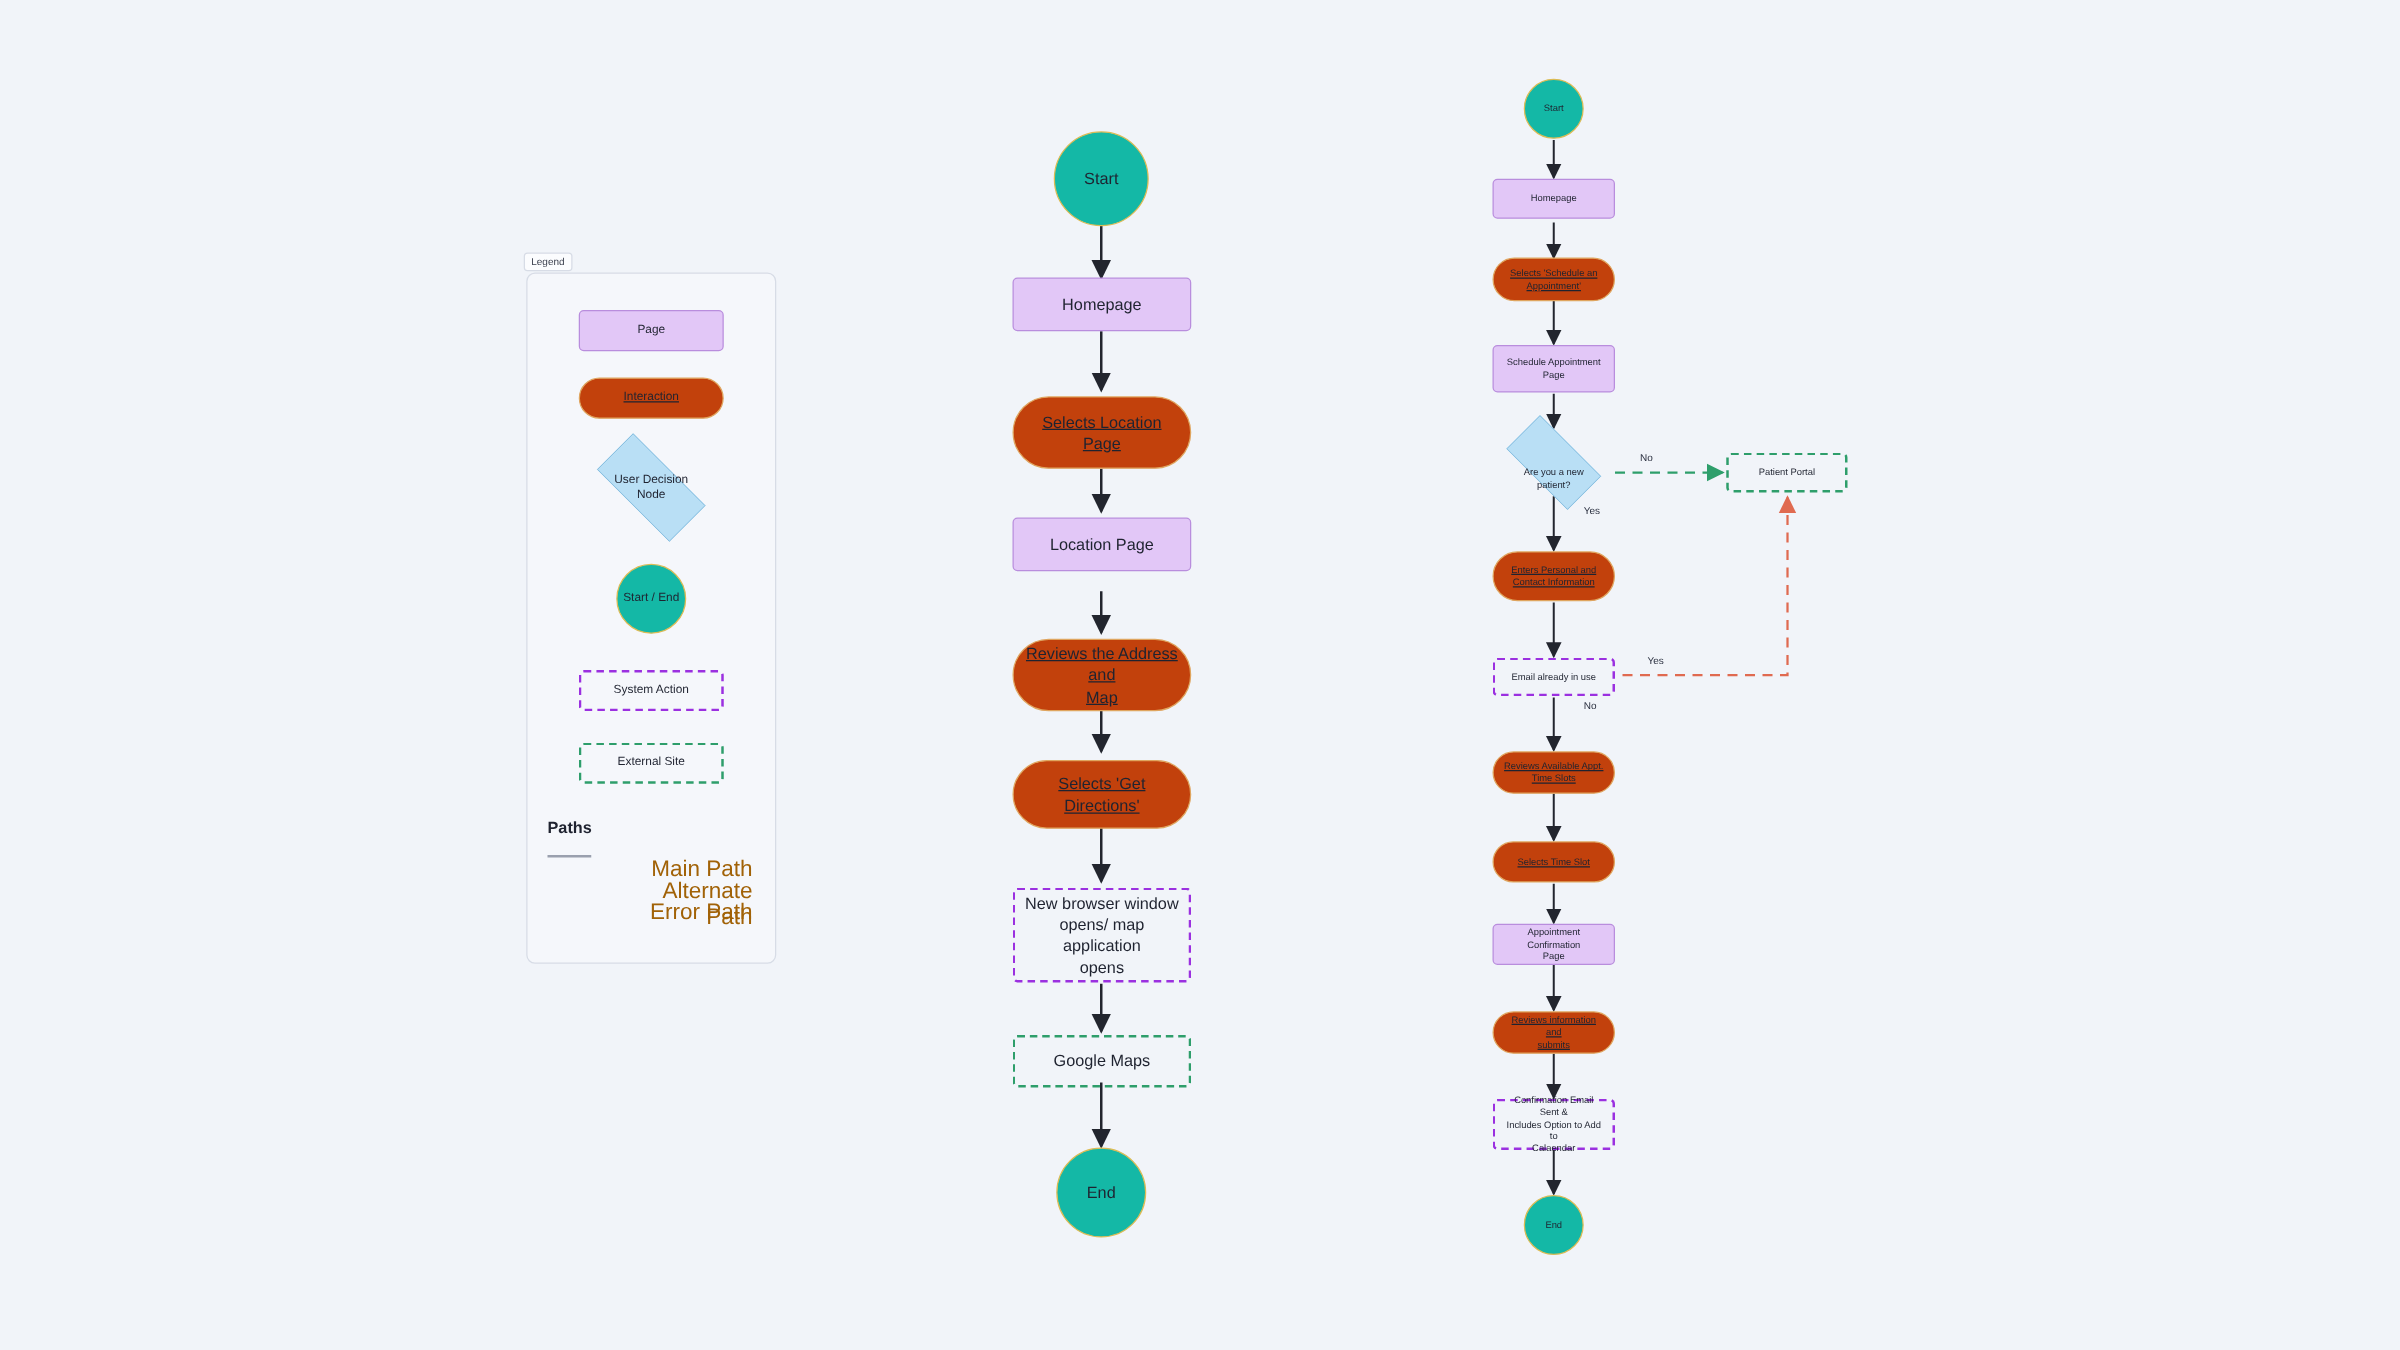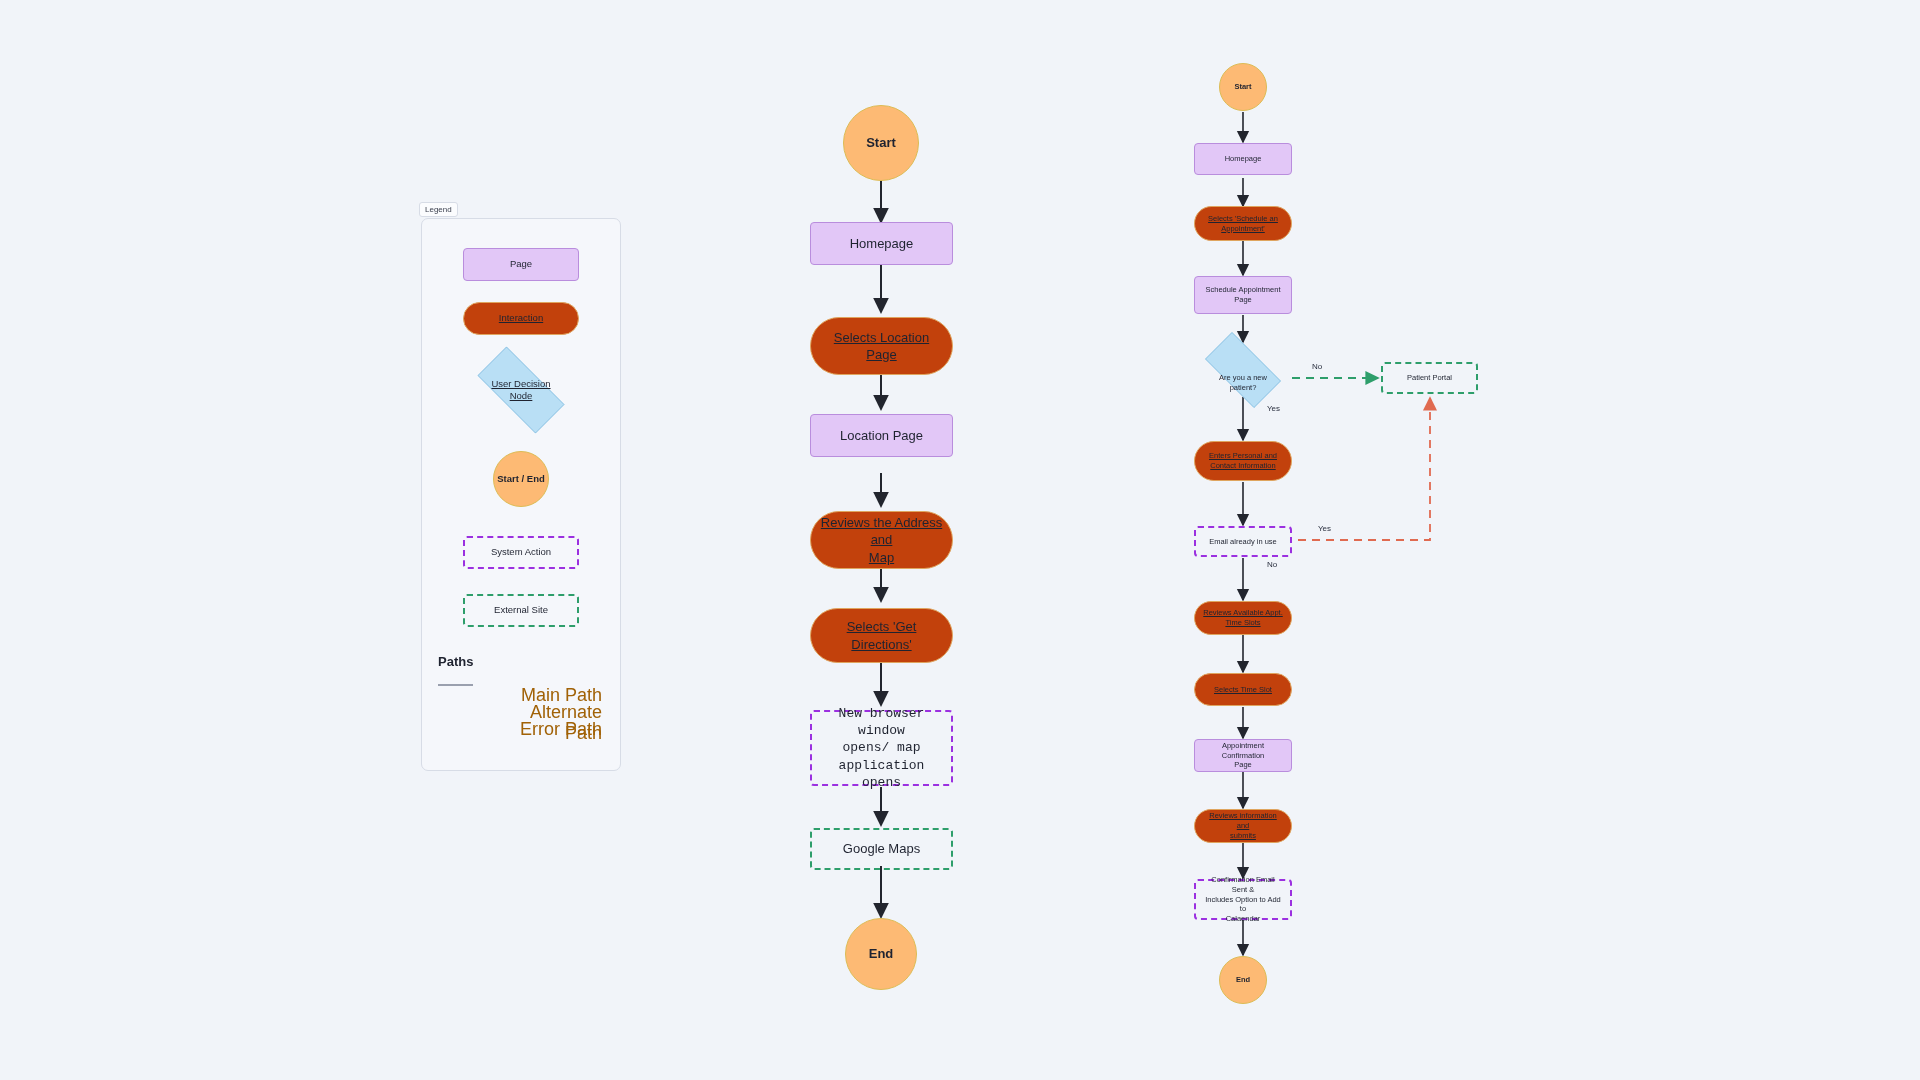--- a/index.html
+++ b/index.html
@@ -26,24 +26,23 @@
     border: 1.5px solid #b98ddd;
     border-radius: 4px;
   }
   .n-interaction {
     background: #c2410c;
     border: 1.5px solid #dfa55f;
     border-radius: 999px;
     text-decoration: underline;
   }
   .n-terminal {
-    background: #fdba74;
+    background: #14b8a6;
     border: 1.5px solid #dcbc55;
     border-radius: 50%;
-    font-weight: bold;
   }
   .n-system {
     background: transparent;
     border: 2.5px dashed #9b30e0;
     border-radius: 4px;
   }
   .n-external {
     background: transparent;
     border: 2.5px dashed #2e9e6b;
     border-radius: 4px;
@@ -83,21 +82,21 @@
     z-index: 3;
   }
   .lg-item {
     position: absolute;
     left: 463px;
     width: 116px; height: 33px;
     display: flex; align-items: center; justify-content: center;
     font-size: 9.5px; color: #1f2330; text-align: center;
     line-height: 1.3; white-space: pre-line;
   }
-  #lg-decision { height: 58px; border: none; background: transparent; text-decoration: underline; }
+  #lg-decision { height: 58px; border: none; background: transparent; }
   #lg-decision .dia-shape {
     position: absolute; inset: 0;
     background: #b9dff5; border: 1.5px solid #7fb9dd;
     transform: rotate(45deg) scale(0.707);
   }
   #lg-decision .dia-label { position: relative; z-index: 2; }
   #lg-terminal { left: 493px; width: 56px; height: 56px; }
 
   #paths-title {
     position: absolute; left: 438px; top: 654px;
@@ -197,21 +196,21 @@
 
   <div class="node n-interaction" style="left:810px; top:317px; width:143px; height:58px; font-size:13px;">Selects Location Page</div>
 
   <div class="node n-page" style="left:810px; top:414px; width:143px; height:43px; font-size:13px;">Location Page</div>
 
   <div class="node n-interaction" style="left:810px; top:511px; width:143px; height:58px; font-size:13px;">Reviews the Address and
 Map</div>
 
   <div class="node n-interaction" style="left:810px; top:608px; width:143px; height:55px; font-size:13px;">Selects 'Get Directions'</div>
 
-  <div class="node n-system" style="left:810px; top:710px; width:143px; height:76px; font-size:13px;font-family:Liberation Mono, monospace;">New browser window
+  <div class="node n-system" style="left:810px; top:710px; width:143px; height:76px; font-size:13px;">New browser window
 opens/ map application
 opens</div>
 
   <div class="node n-external" style="left:810px; top:828px; width:143px; height:42px; font-size:13px;">Google Maps</div>
 
   <div class="node n-terminal" style="left:845px; top:918px; width:72px; height:72px; font-size:13px;">End</div>
 
   <div class="node n-terminal" style="left:1219px; top:63px; width:48px; height:48px; font-size:7.5px;">Start</div>
 
   <div class="node n-page" style="left:1194px; top:143px; width:98px; height:32px; font-size:7.5px;">Homepage</div>

